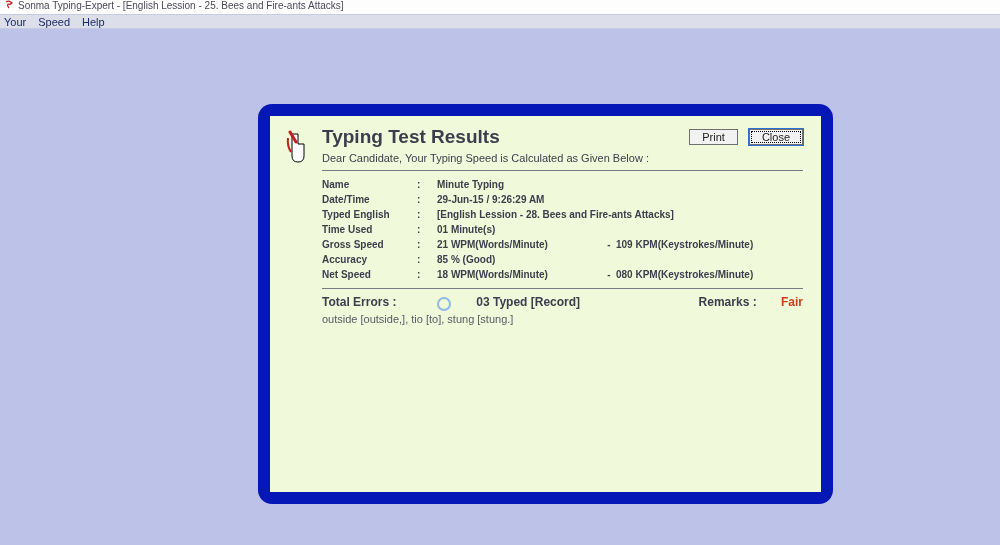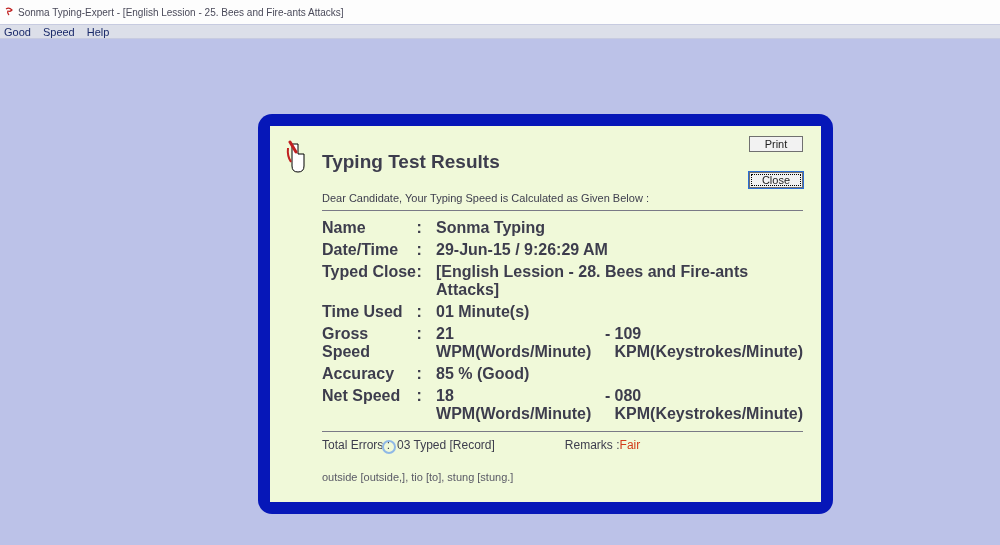--- a/index.html
+++ b/index.html
@@ -10,22 +10,21 @@
     height: 545px;
     font-family: Tahoma, Verdana, sans-serif;
     font-size: 11px;
     background: #bcc2e8;
     overflow: hidden;
   }
   .titlebar {
     height: 14px;
     background: #fdfdfd;
     display: flex;
-    align-items: center;
-    padding: 12px 4px;
+    padding: 0 4px;
     color: #4a4a5a;
     font-size: 10px;
   }
   .titlebar .app-icon {
     width: 10px;
     height: 10px;
     margin-right: 4px;
     display: inline-block;
   }
   .menubar {
@@ -83,21 +82,21 @@
     display: flex;
     align-items: center;
     justify-content: space-between;
   }
   .dlg-title {
     font-family: Verdana, sans-serif;
     font-weight: bold;
     font-size: 19px;
     color: #3d3d4d;
   }
-  .btn-row { display: flex; gap: 20px; flex-direction: column; }
+  .btn-row { display: flex; gap: 11px; }
   .win-btn {
     font-family: Tahoma, sans-serif;
     font-size: 11px;
     background: #f2f2f2;
     border: 1px solid #707070;
     padding: 1px 12px;
     cursor: default;
     color: #222;
   }
   .win-btn.focused {
@@ -112,70 +111,71 @@
     margin-top: 4px;
   }
   hr.sep {
     border: none;
     border-top: 1px solid #7a7a86;
     margin: 6px 0;
   }
   table.info {
     border-collapse: collapse;
     font-weight: bold;
-    font-size: 16px;
+    font-size: 10px;
     color: #3d3d4d;
   }
   table.info td {
     padding: 2px 0;
     vertical-align: top;
   }
   td.lbl { width: 95px; }
   td.colon { width: 20px; text-align: left; }
   td.v-wpm { width: 165px; }
   td.v-dash { width: 14px; text-align: center; }
   .totals-row {
     display: flex;
-    font-weight: normal;
+    font-weight: bold;
     font-size: 12px;
     color: #3d3d4d;
     align-items: center;
     margin-top: 2px;
+    justify-content: space-between;
   }
   .cursor-ring {
     display: inline-block;
     width: 14px;
     height: 14px;
     border: 2px solid #8fb9e6;
     border-radius: 50%;
     margin: 0 1px -3px -14px;
     position: relative;
   }
   .remarks-val { color: #d23c1a; }
   .errors-text {
-    margin-top: 19px;
+    margin-top: 4px;
     font-size: 11px;
     color: #5a5a66;
   }
   .errors-text .err-seg { color: #5a5a66; }
 </style>
 </head>
 <body>
 
 <div class="titlebar">
   <span class="app-icon">
     <svg viewBox="0 0 10 10" width="10" height="10">
       <path d="M2 2 Q5 0 8 3 Q6 5 4 4 Q3 6 5 8" stroke="#c02020" stroke-width="1.2" fill="none"></path>
     </svg>
   </span>
   <span>Sonma Typing-Expert - [English Lession - 25. Bees and Fire-ants Attacks]</span>
 </div>
 
 <div class="menubar">
-  <span>Good</span>
+  <span>Your</span>
   <span>Speed</span>
   <span>Help</span>
 </div>
 
 <div class="client">
   <div class="dialog-outer">
     <div class="dialog-inner">
       <div class="dlg-body">
 
         <div class="dlg-top">
@@ -196,29 +196,29 @@
             </div>
             <div class="subtitle">Dear Candidate, Your Typing Speed is Calculated as Given Below :</div>
 
             <hr class="sep">
 
             <table class="info">
               <tbody>
                   <tr>
                 <td class="lbl">Name</td>
                 <td class="colon">:</td>
-                <td colspan="3">Sonma Typing</td>
+                <td colspan="3">Minute Typing</td>
               </tr>
               <tr>
                 <td class="lbl">Date/Time</td>
                 <td class="colon">:</td>
                 <td colspan="3">29-Jun-15 / 9:26:29 AM</td>
               </tr>
               <tr>
-                <td class="lbl">Typed Close</td>
+                <td class="lbl">Typed English</td>
                 <td class="colon">:</td>
                 <td colspan="3">[English Lession - 28. Bees and Fire-ants Attacks]</td>
               </tr>
               <tr>
                 <td class="lbl">Time Used</td>
                 <td class="colon">:</td>
                 <td colspan="3">01 Minute(s)</td>
               </tr>
               <tr>
                 <td class="lbl">Gross Speed</td>

